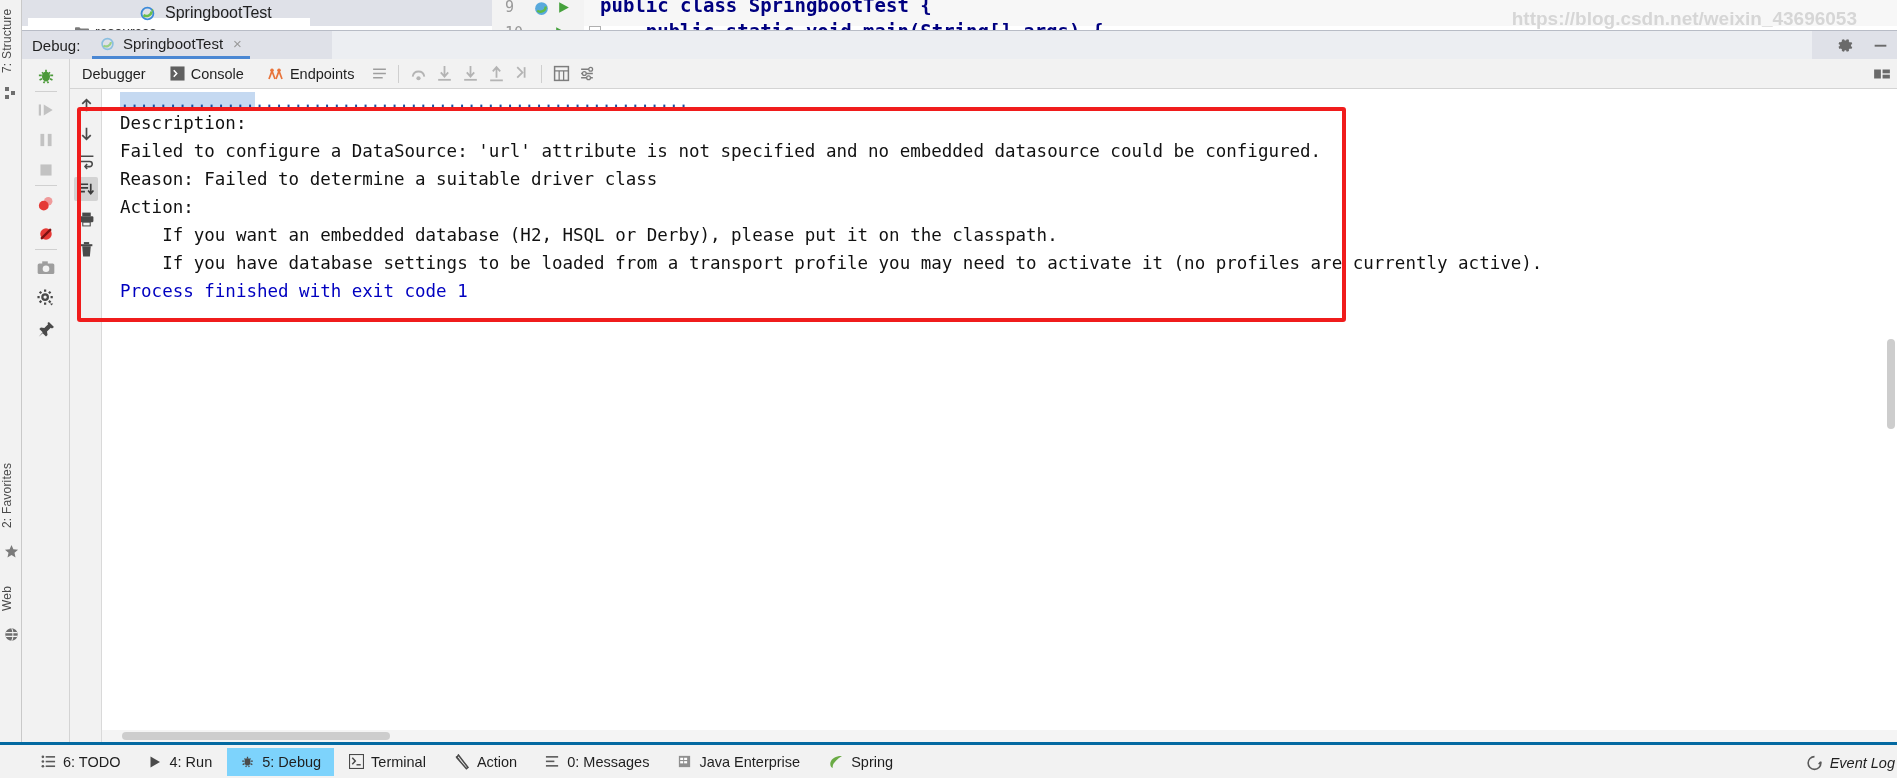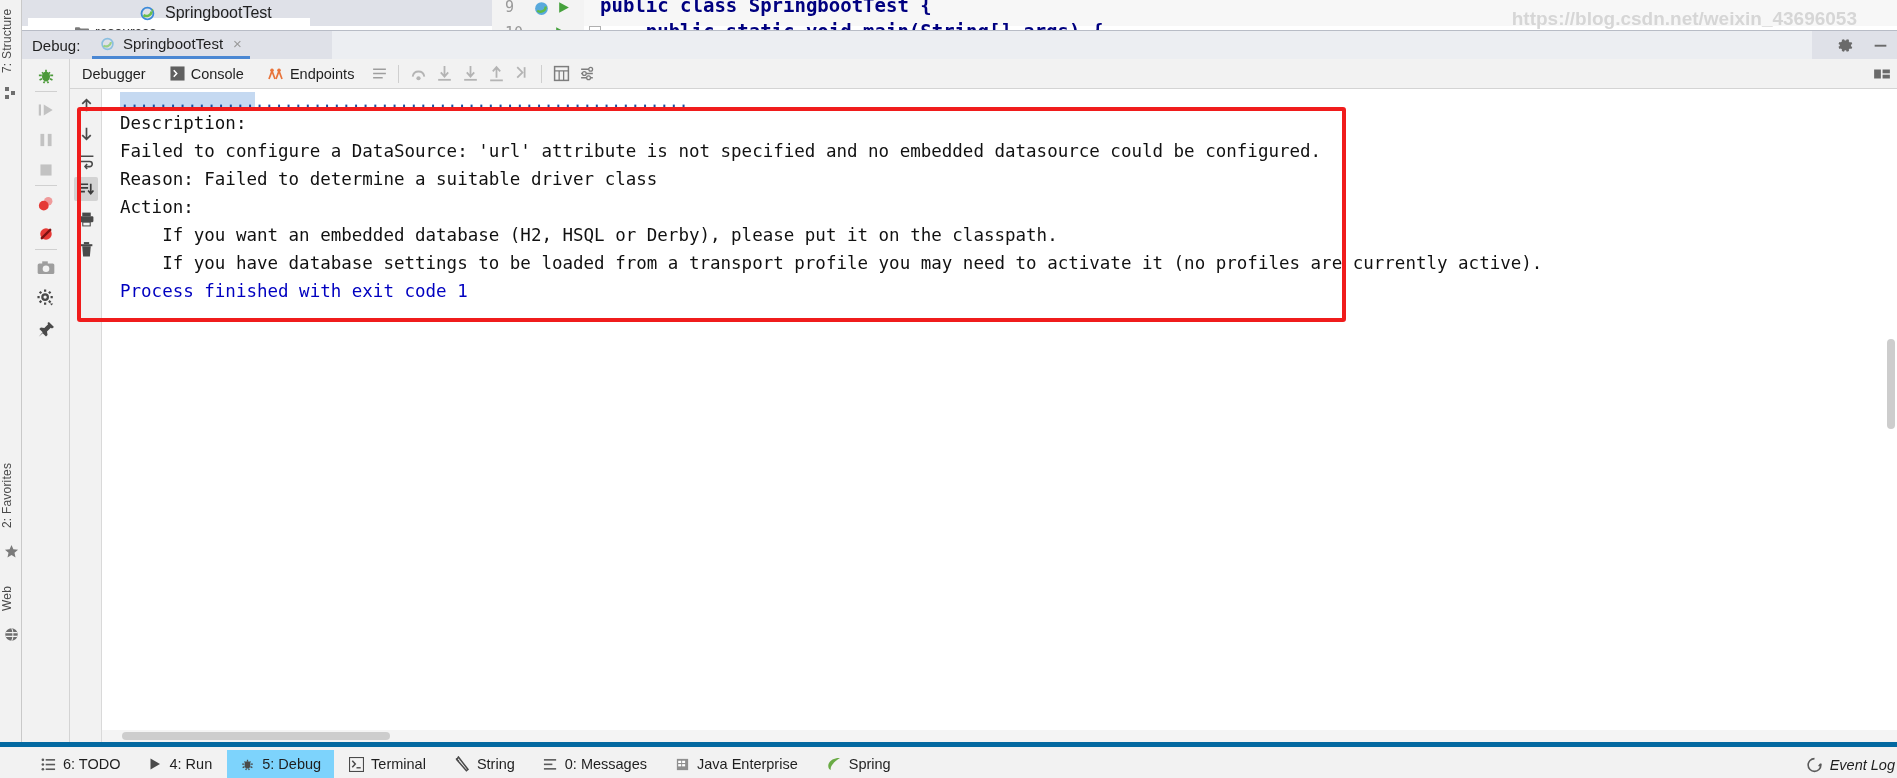--- a/index.html
+++ b/index.html
@@ -194,22 +194,22 @@
     background: #f4f4f4;
   }
   .hscroll-thumb {
     position: absolute; left: 20px; top: 2px; height: 8px; width: 268px;
     background: #cdcdcd; border-radius: 4px;
   }
 
   
   .statusbar {
     position: absolute; left: 0; bottom: 0; width: 1897px; height: 36px;
-    background: #f2f2f2; border-top: 5px solid #0369a1;
-    display: flex; align-items: flex-end;
+    background: #f2f2f2; border-top: 3px solid #0369a1;
+    display: flex; align-items: center;
   }
   .sb-item {
     display: flex; align-items: center; gap: 7px;
     height: 28px; padding: 0 13px; margin-left: 2px;
     font-size: 14.5px; color: #1f1f1f;
   }
   .sb-item.active { background: #7dd3fc; }
   .sb-right {
     position: absolute; right: 2px; top: 0; height: 36px;
     display: flex; align-items: center; gap: 7px;
@@ -623,21 +623,21 @@
       </span>
       <span>Terminal</span>
     </div>
 
     <div class="sb-item">
       <span class="ico">
         <svg width="16" height="16" viewBox="0 0 16 16">
           <path d="M2 2.5l3.2 3.2M4.4 1l9.6 12.5-1.6 1.3L2.8 3.6z" stroke="#4a4a4a" stroke-width="1.5" fill="none"></path>
         </svg>
       </span>
-      <span>String</span>
+      <span>Action</span>
     </div>
 
     <div class="sb-item">
       <span class="ico">
         <svg width="15" height="15" viewBox="0 0 16 16">
           <rect x="1" y="2.2" width="13" height="1.7" fill="#5a5a5a"></rect>
           <rect x="1" y="7" width="9" height="1.7" fill="#5a5a5a"></rect>
           <rect x="1" y="11.8" width="13" height="1.7" fill="#5a5a5a"></rect>
         </svg>
       </span>

